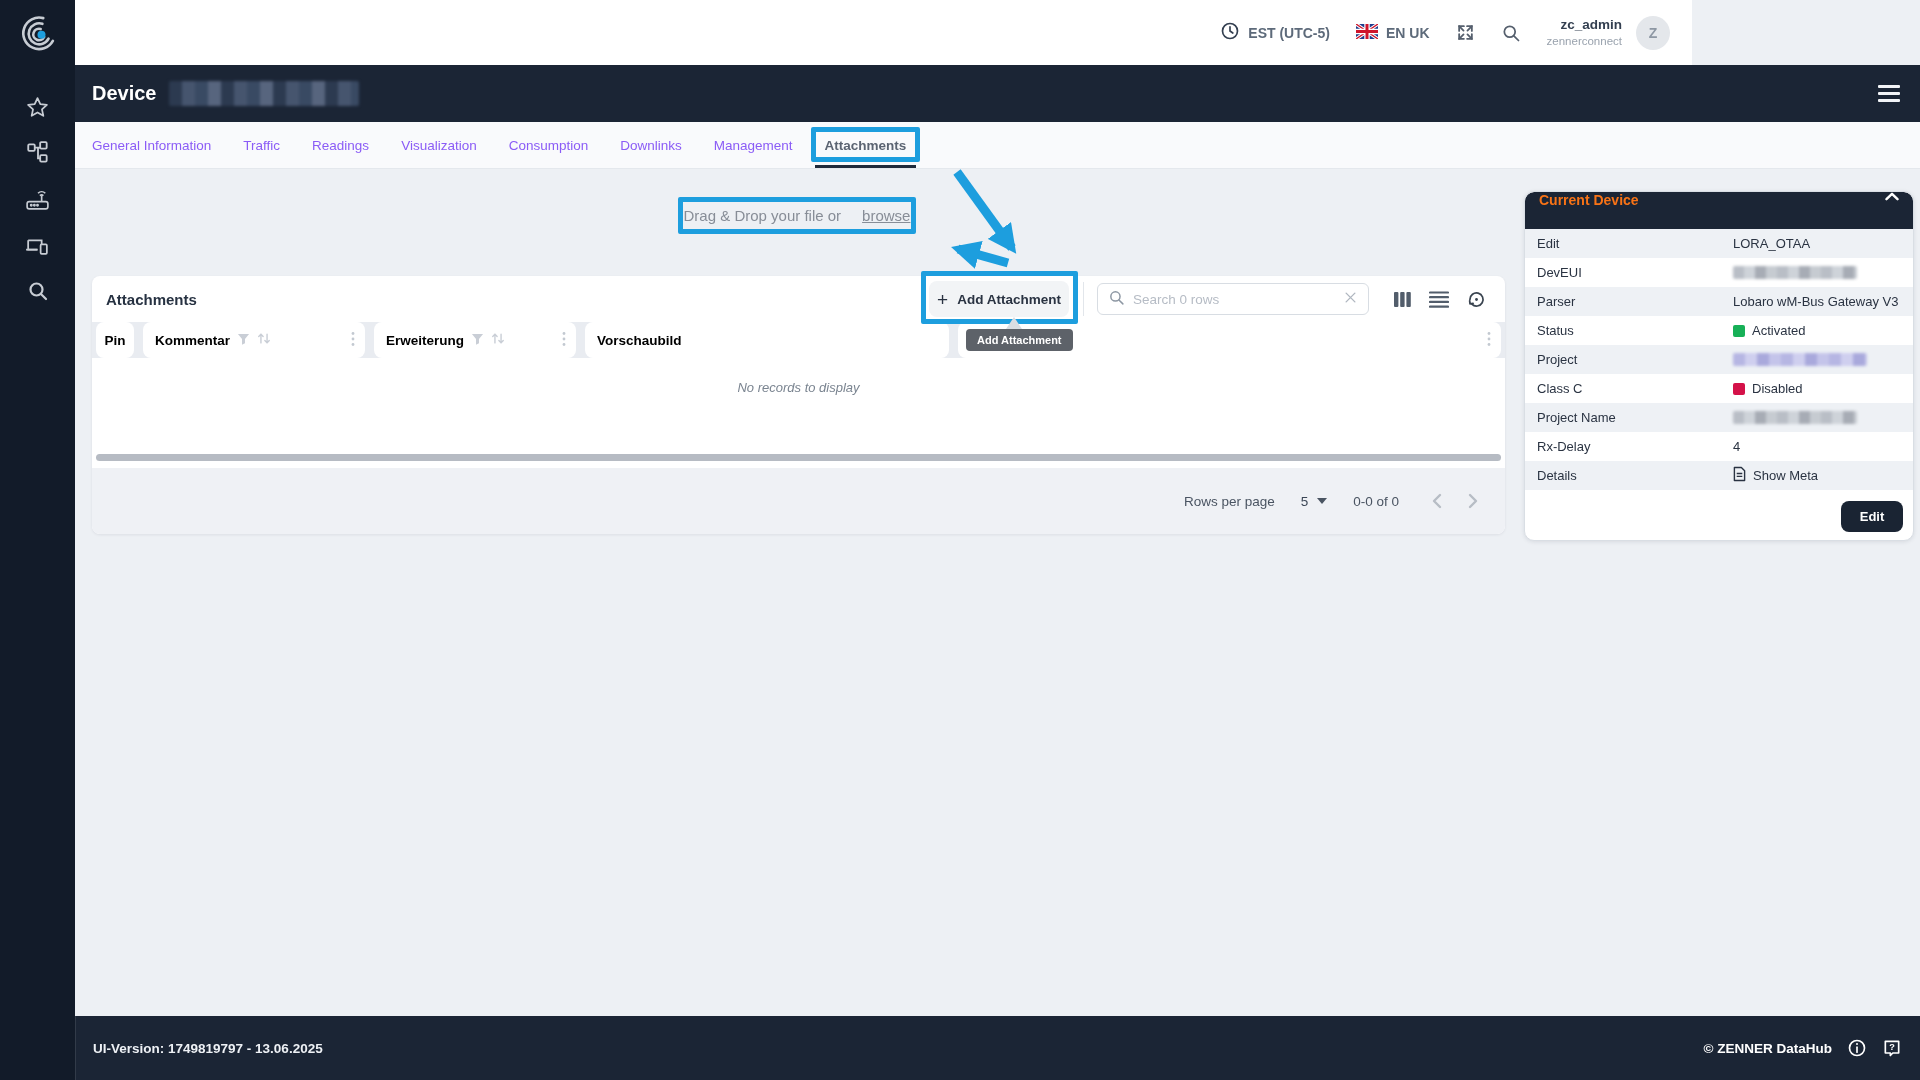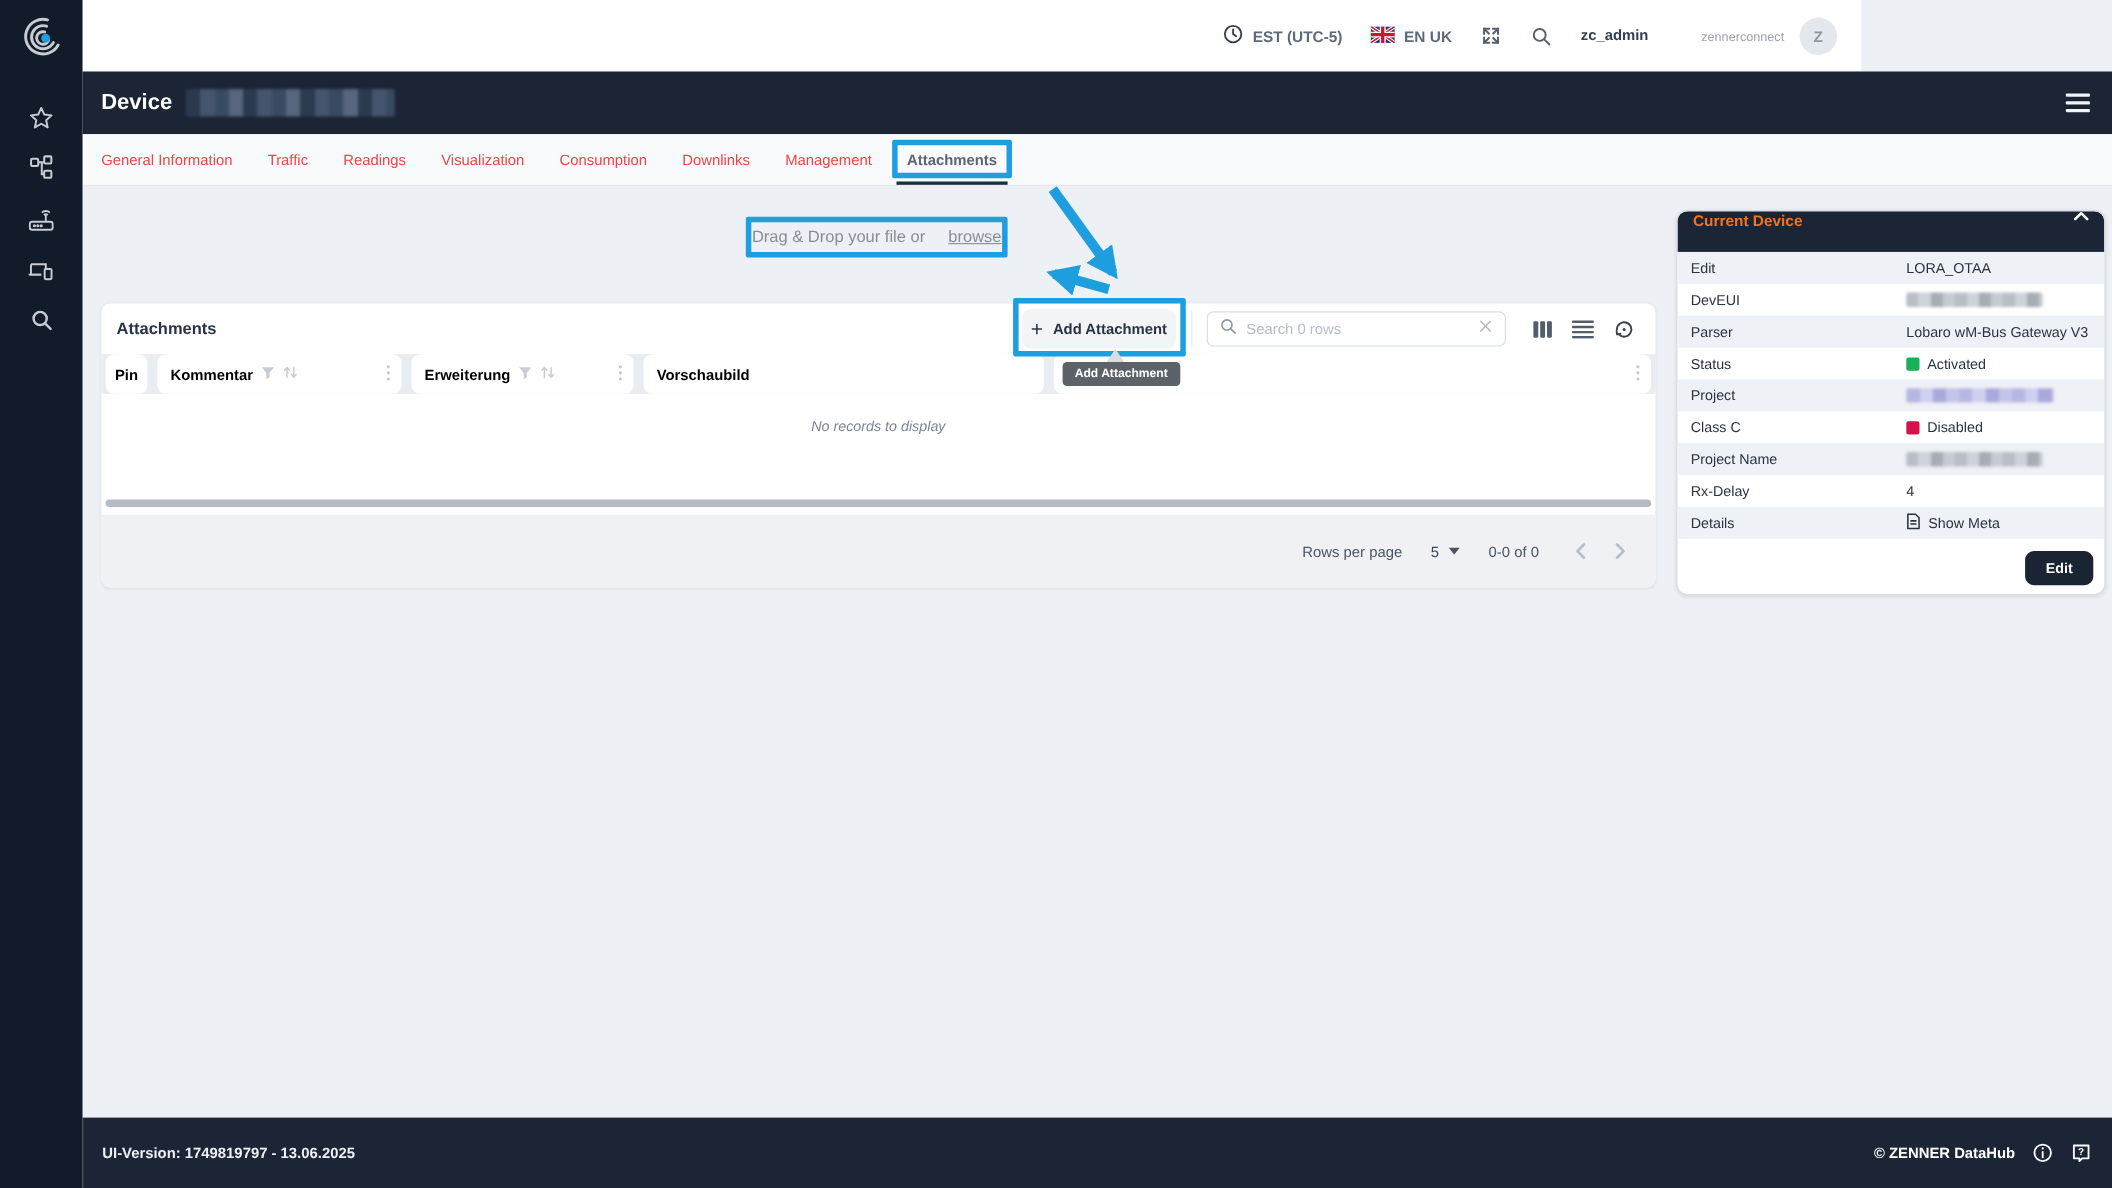--- a/index.html
+++ b/index.html
@@ -15,38 +15,38 @@
 
   
   .sidebar{position:absolute;left:0;top:0;width:75px;height:1080px;background:var(--sidebar);z-index:6;display:flex;flex-direction:column;align-items:center;}
   .sidebar .logo{margin-top:12px;margin-bottom:30px;}
   .side-icon{width:42px;height:42px;display:flex;align-items:center;justify-content:center;margin:2px 0;cursor:pointer;border-radius:8px;}
   .side-icon svg{display:block;}
 
   
   .topbar{position:absolute;left:75px;top:0;width:1617px;height:65px;background:#ffffff;display:flex;align-items:center;justify-content:flex-end;gap:26px;padding-right:22px;z-index:4;}
   .tb-item{display:flex;align-items:center;gap:8px;color:#5d6a7a;font-size:14px;font-weight:600;}
-  .tb-user{display:flex;flex-direction:row;align-items:flex-end;line-height:1.25;gap:48px;}
+  .tb-user{display:flex;flex-direction:column;align-items:flex-end;line-height:1.25;}
   .tb-user .uname{font-size:13.5px;font-weight:700;color:#333f50;}
   .tb-user .uorg{font-size:11.5px;font-weight:400;color:#9aa3ae;}
   .avatar{width:34px;height:34px;border-radius:50%;background:#e4e7eb;color:#8d97a3;font-size:14px;font-weight:700;display:flex;align-items:center;justify-content:center;margin-left:-12px;}
 
   
   .devheader{position:absolute;left:75px;top:65px;width:1845px;height:57px;background:var(--navy);display:flex;align-items:center;padding:0 20px 0 17px;z-index:4;}
   .devheader .title{color:#ffffff;font-size:20px;font-weight:700;}
   .redact{border-radius:2px;filter:blur(1.4px);background:repeating-linear-gradient(90deg,#b9bec6 0 11px,#ced3d9 11px 22px,#a7acb5 22px 33px,#c6cbd1 33px 44px);}
   .redact.dark{background:repeating-linear-gradient(90deg,#2c3a50 0 13px,#46556e 13px 26px,#394a63 26px 39px,#57657e 39px 52px);}
   .redact.blue{background:repeating-linear-gradient(90deg,#b6b6e3 0 12px,#cfcfef 12px 24px,#a9a9dc 24px 36px,#c4c4ea 36px 48px);}
   .devheader .redact{width:190px;height:25px;margin-left:12px;}
   .hamburger{margin-left:auto;display:flex;flex-direction:column;gap:4px;cursor:pointer;}
   .hamburger span{display:block;width:22px;height:3px;background:#f2f4f7;border-radius:1px;}
 
   
   .tabbar{position:absolute;left:75px;top:122px;width:1845px;height:47px;background:#f9fafc;border-bottom:1px solid #e4e8ed;display:flex;align-items:stretch;gap:32px;padding-left:17px;z-index:4;}
-  .tab{display:flex;align-items:center;font-size:13.5px;color:#ef4444;cursor:pointer;position:relative;white-space:nowrap;}
+  .tab{display:flex;align-items:center;font-size:13.5px;color:#8b5cf6;cursor:pointer;position:relative;white-space:nowrap;}
   .tab.active{color:#5b6472;font-weight:700;}
   .tab.active::after{content:"";position:absolute;left:-10px;right:-10px;bottom:0;height:3px;background:#202b3b;}
   .annot-box-tab{position:absolute;left:-14px;right:-14px;top:5px;bottom:6px;border:5px solid var(--accent-blue);border-radius:2px;pointer-events:none;}
 
   
   .dropzone{position:absolute;left:678px;top:197px;width:238px;height:37px;border:5px solid var(--accent-blue);border-radius:2px;display:flex;align-items:center;justify-content:center;z-index:8;background:transparent;font-size:15px;color:#878d97;white-space:nowrap;}
   .dropzone .browse{text-decoration:underline;margin-left:21px;cursor:pointer;color:#878d97;}
 
   
   .card{position:absolute;left:92px;top:276px;width:1413px;height:258px;background:#ffffff;border-radius:8px;box-shadow:0 1px 3px rgba(20,30,50,.08);z-index:3;}

